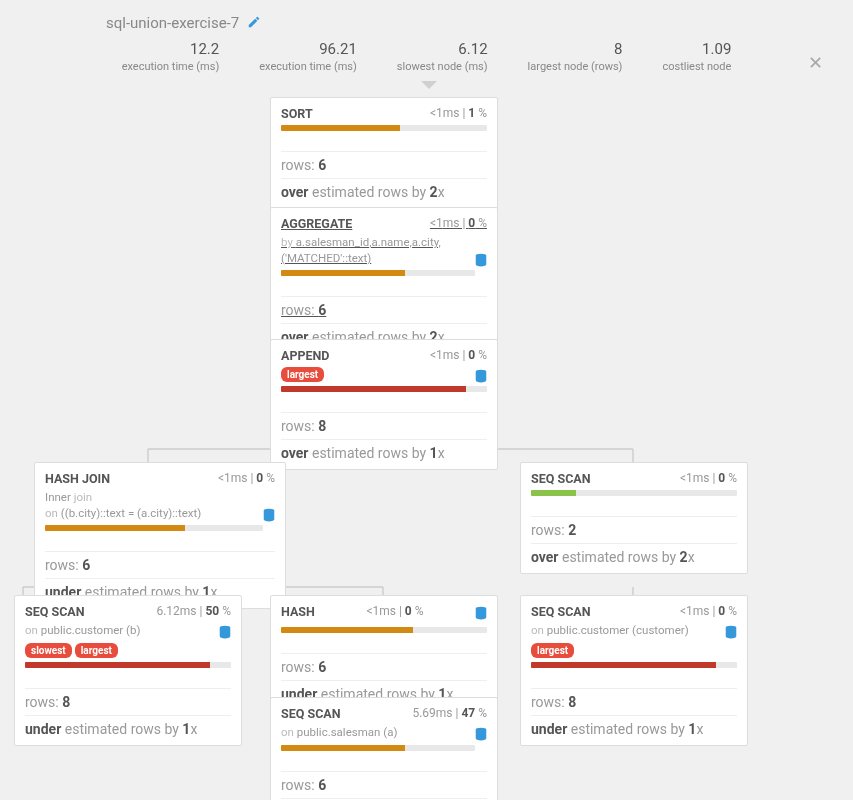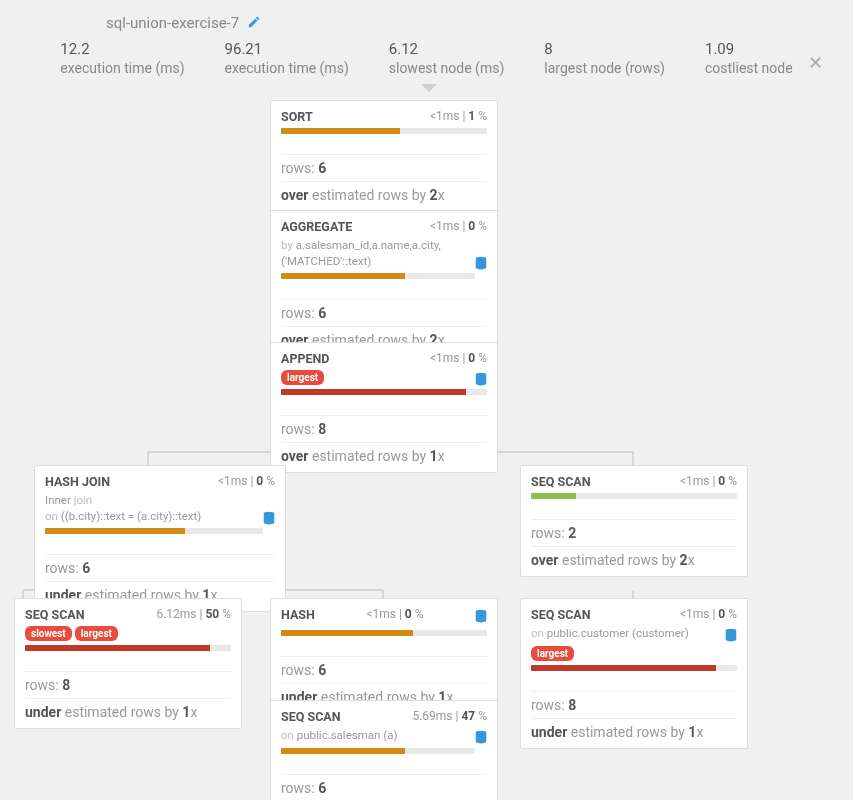--- a/index.html
+++ b/index.html
@@ -2,23 +2,23 @@
 <html><head>
 <meta charset="utf-8">
 <style>
   * { box-sizing: border-box; margin: 0; padding: 0; }
   body { font-family: -apple-system, BlinkMacSystemFont, "Segoe UI", Roboto, Arial, sans-serif; background: #f0f0f0; font-size: 13px; color: #555; width: 853px; }
   .page { padding: 14px 18px; }
   .title-row { display: flex; align-items: center; gap: 8px; margin-bottom: 4px; margin-left: 88px; }
   .title { color: #888; font-size: 15px; }
   .edit-icon svg { width: 14px; height: 14px; fill: #3498db; }
   .stats-bar { display: flex; justify-content: center; align-items: flex-start; gap: 40px; padding: 4px 0 10px 0; color: #666; position: relative; }
-  .stat { text-align: left; }
+  .stat { text-align: right; }
   .stat .val { font-size: 15px; color: #555; }
-  .stat .lbl { font-size: 14px; color: #888; margin-top: 2px; }
+  .stat .lbl { font-size: 11px; color: #888; margin-top: 2px; }
   .close-x { position: absolute; right: 12px; top: 16px; color: #aaa; font-size: 18px; cursor: pointer; }
   .arrow-down { width: 0; height: 0; border-left: 8px solid transparent; border-right: 8px solid transparent; border-top: 8px solid #d0d0d0; margin: -2px auto 8px auto; position: relative; left: 2px; }
 
   .tree { position: relative; height: 720px; }
   .node { position: absolute; width: 228px; background: #fff; border: 1px solid #ddd; border-radius: 2px; padding: 8px 10px; font-size: 12px; color: #555; }
   .node .hdr { display: flex; justify-content: space-between; align-items: flex-start; margin-bottom: 4px; }
   .node .name { font-weight: 700; color: #555; font-size: 12.5px; }
   .node .timing { color: #999; font-size: 12px; }
   .node .timing b { color: #555; font-weight: 700; }
   .node .sub { color: #999; font-size: 11.5px; margin-bottom: 4px; line-height: 1.35; word-wrap: break-word; }
@@ -97,21 +97,21 @@
           <span class="name">SORT</span>
         <span class="timing"><span>&lt;1</span>ms | <b>1</b> %</span>
         </div>
       <div class="bar">
           <div class="fill orange" style="width: 58%;"></div>
         </div>
       <div class="rows">rows: <b>6</b></div>
       <div class="est"><b>over</b> estimated rows by <b>2</b>x</div>
     </div>
 
-    <div class="node" style="left:252px; top:110px;">
+    <div class="node" style="left:252px; top:110px;text-decoration:underline;">
       <div class="hdr">
           <span class="name">AGGREGATE</span>
         <span class="timing"><span>&lt;1</span>ms | <b>0</b> %</span>
         </div>
       <div class="sub"><span class="dim">by</span> <span>a.salesman_id,a.name,a.city,('MATCHED'::text)</span>
         <span class="db-icon"><svg viewBox="0 0 16 18">
               <ellipse cx="8" cy="3" rx="7" ry="2.5"></ellipse>
               <path d="M1 3v4c0 1.4 3.1 2.5 7 2.5s7-1.1 7-2.5V3"></path>
               <path d="M1 7v4c0 1.4 3.1 2.5 7 2.5s7-1.1 7-2.5V7"></path>
               <path d="M1 11v4c0 1.4 3.1 2.5 7 2.5s7-1.1 7-2.5v-4"></path>
@@ -172,20 +172,27 @@
         </div>
       <div class="rows">rows: <b>2</b></div>
       <div class="est"><b>over</b> estimated rows by <b>2</b>x</div>
     </div>
 
     <div class="node" style="left:-4px; top:498px; width:228px;">
       <div class="hdr">
           <span class="name">SEQ SCAN</span>
         <span class="timing"><span>6.12</span>ms | <b>50</b> %</span>
         </div>
+      <div class="sub"><span class="dim">on</span> <span>public.customer (b)</span>
+        <span class="db-icon"><svg viewBox="0 0 16 18">
+              <ellipse cx="8" cy="3" rx="7" ry="2.5"></ellipse>
+              <path d="M1 3v4c0 1.4 3.1 2.5 7 2.5s7-1.1 7-2.5V3"></path>
+              <path d="M1 7v4c0 1.4 3.1 2.5 7 2.5s7-1.1 7-2.5V7"></path>
+              <path d="M1 11v4c0 1.4 3.1 2.5 7 2.5s7-1.1 7-2.5v-4"></path>
+            </svg></span></div>
       <div class="badges"><span class="badge">slowest</span><span class="badge">largest</span></div>
       <div class="bar">
           <div class="fill red" style="width: 90%;"></div>
         </div>
       <div class="rows">rows: <b>8</b></div>
       <div class="est"><b>under</b> estimated rows by <b>1</b>x</div>
     </div>
 
     <div class="node" style="left:252px; top:498px;">
       <div class="hdr">

